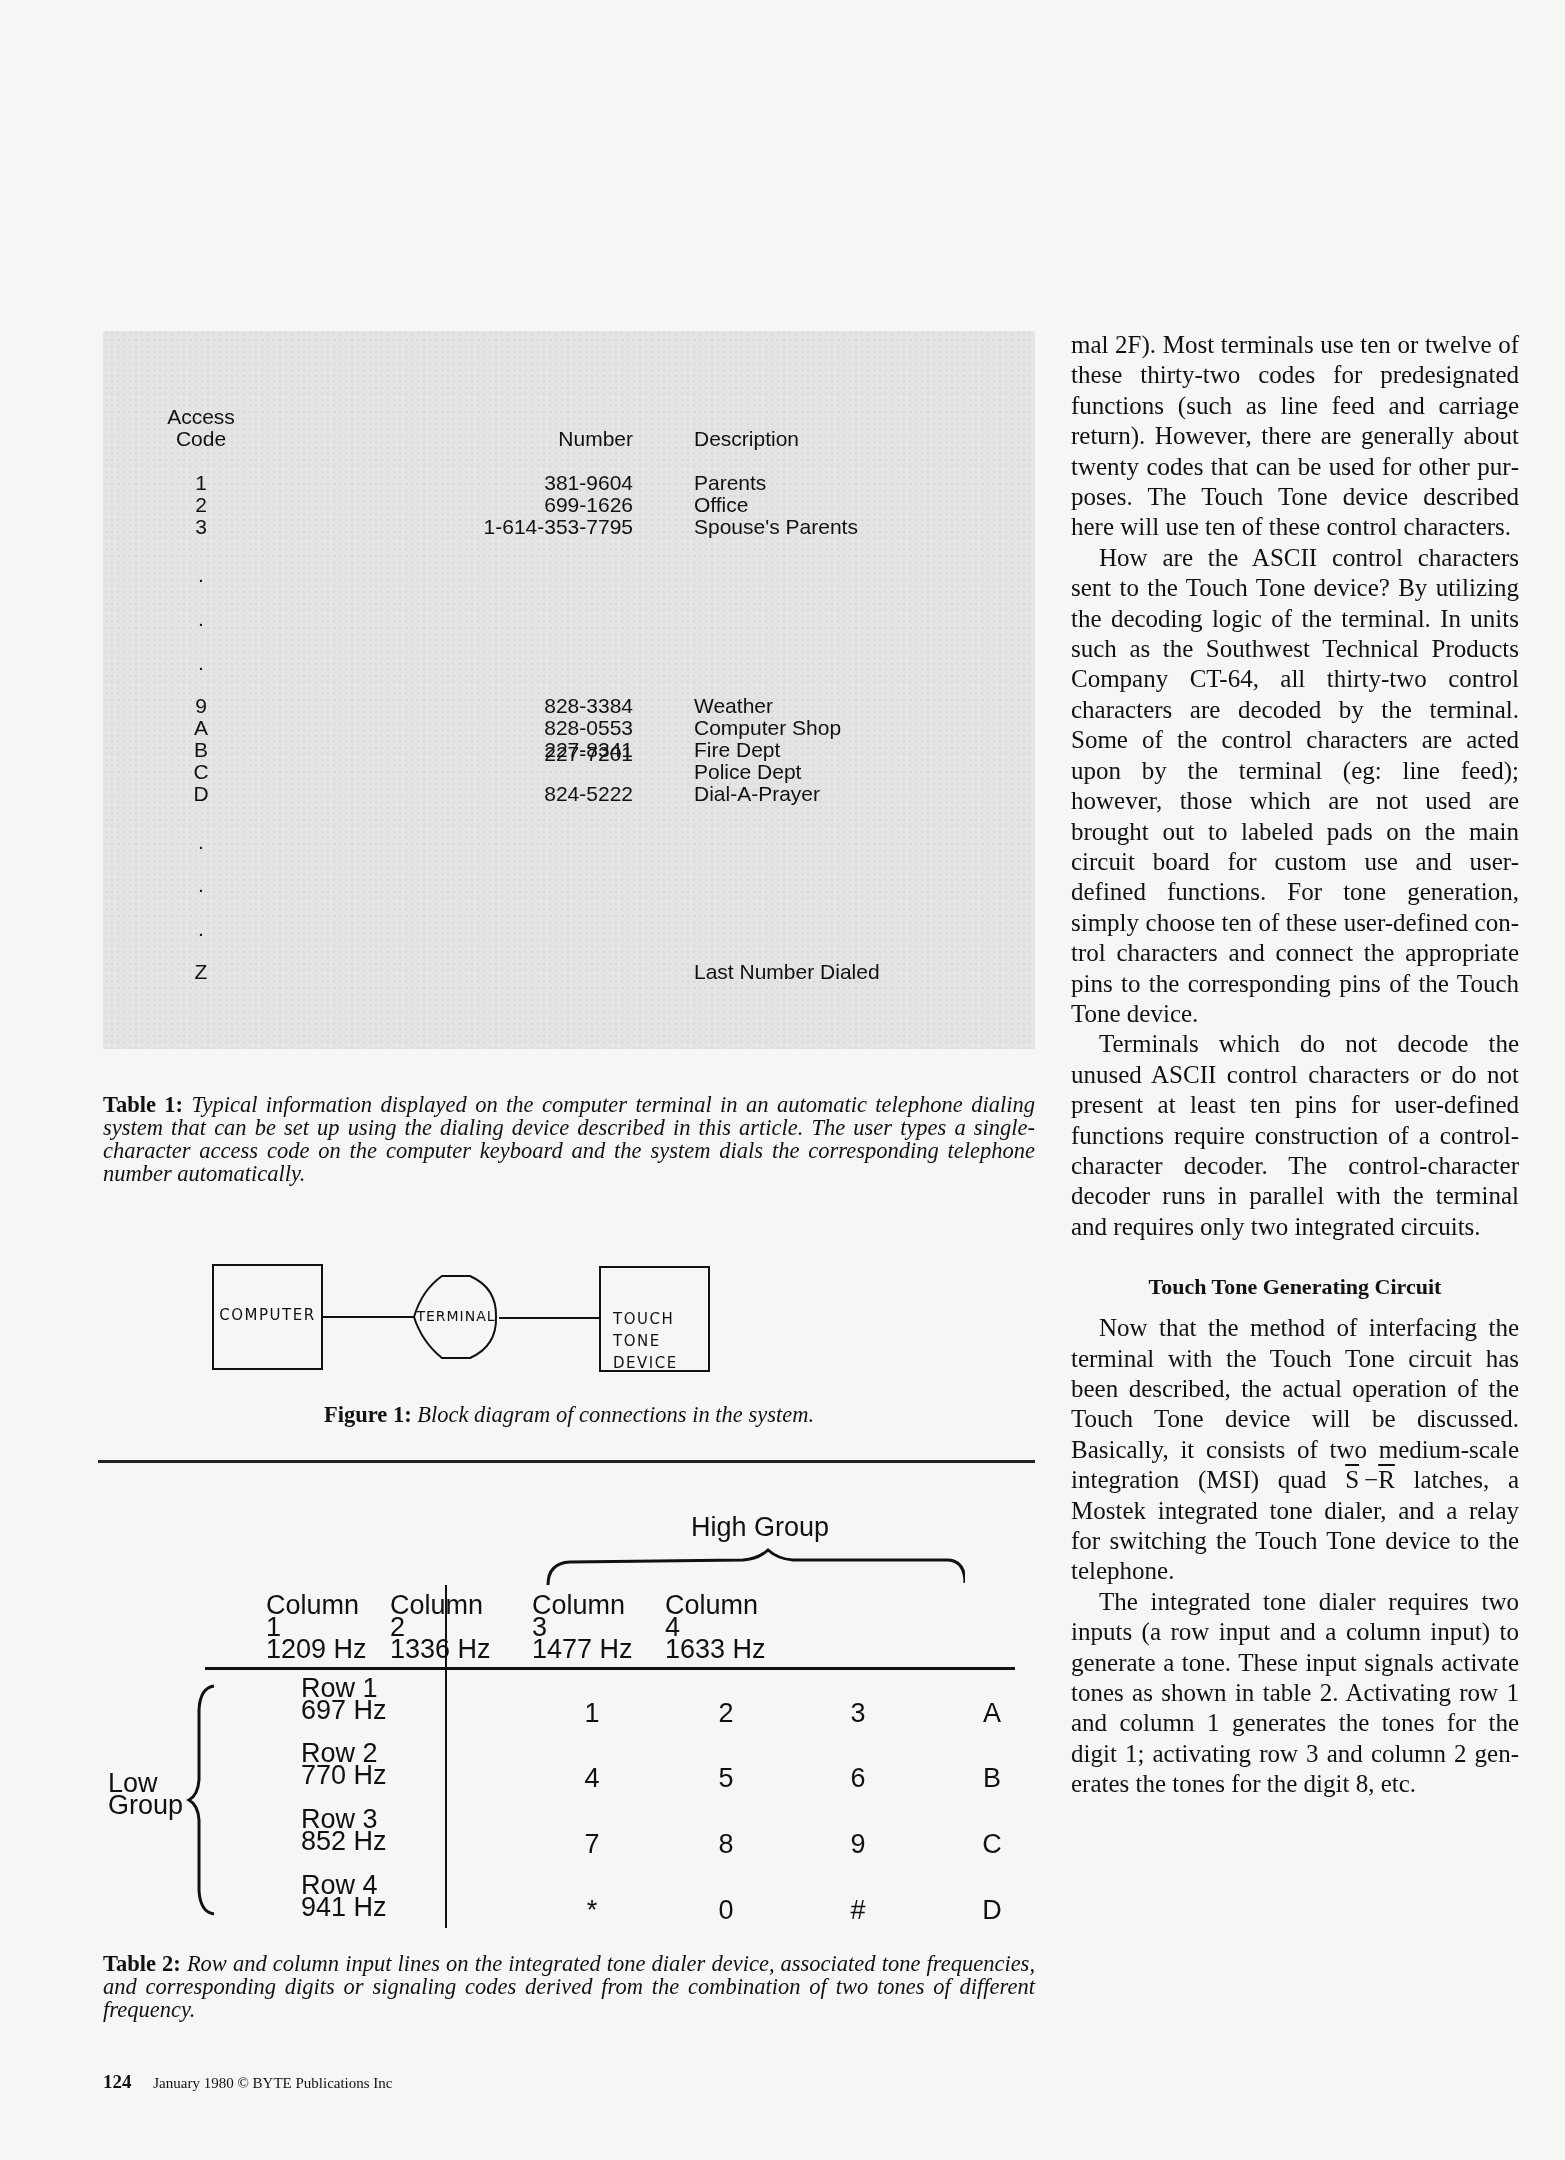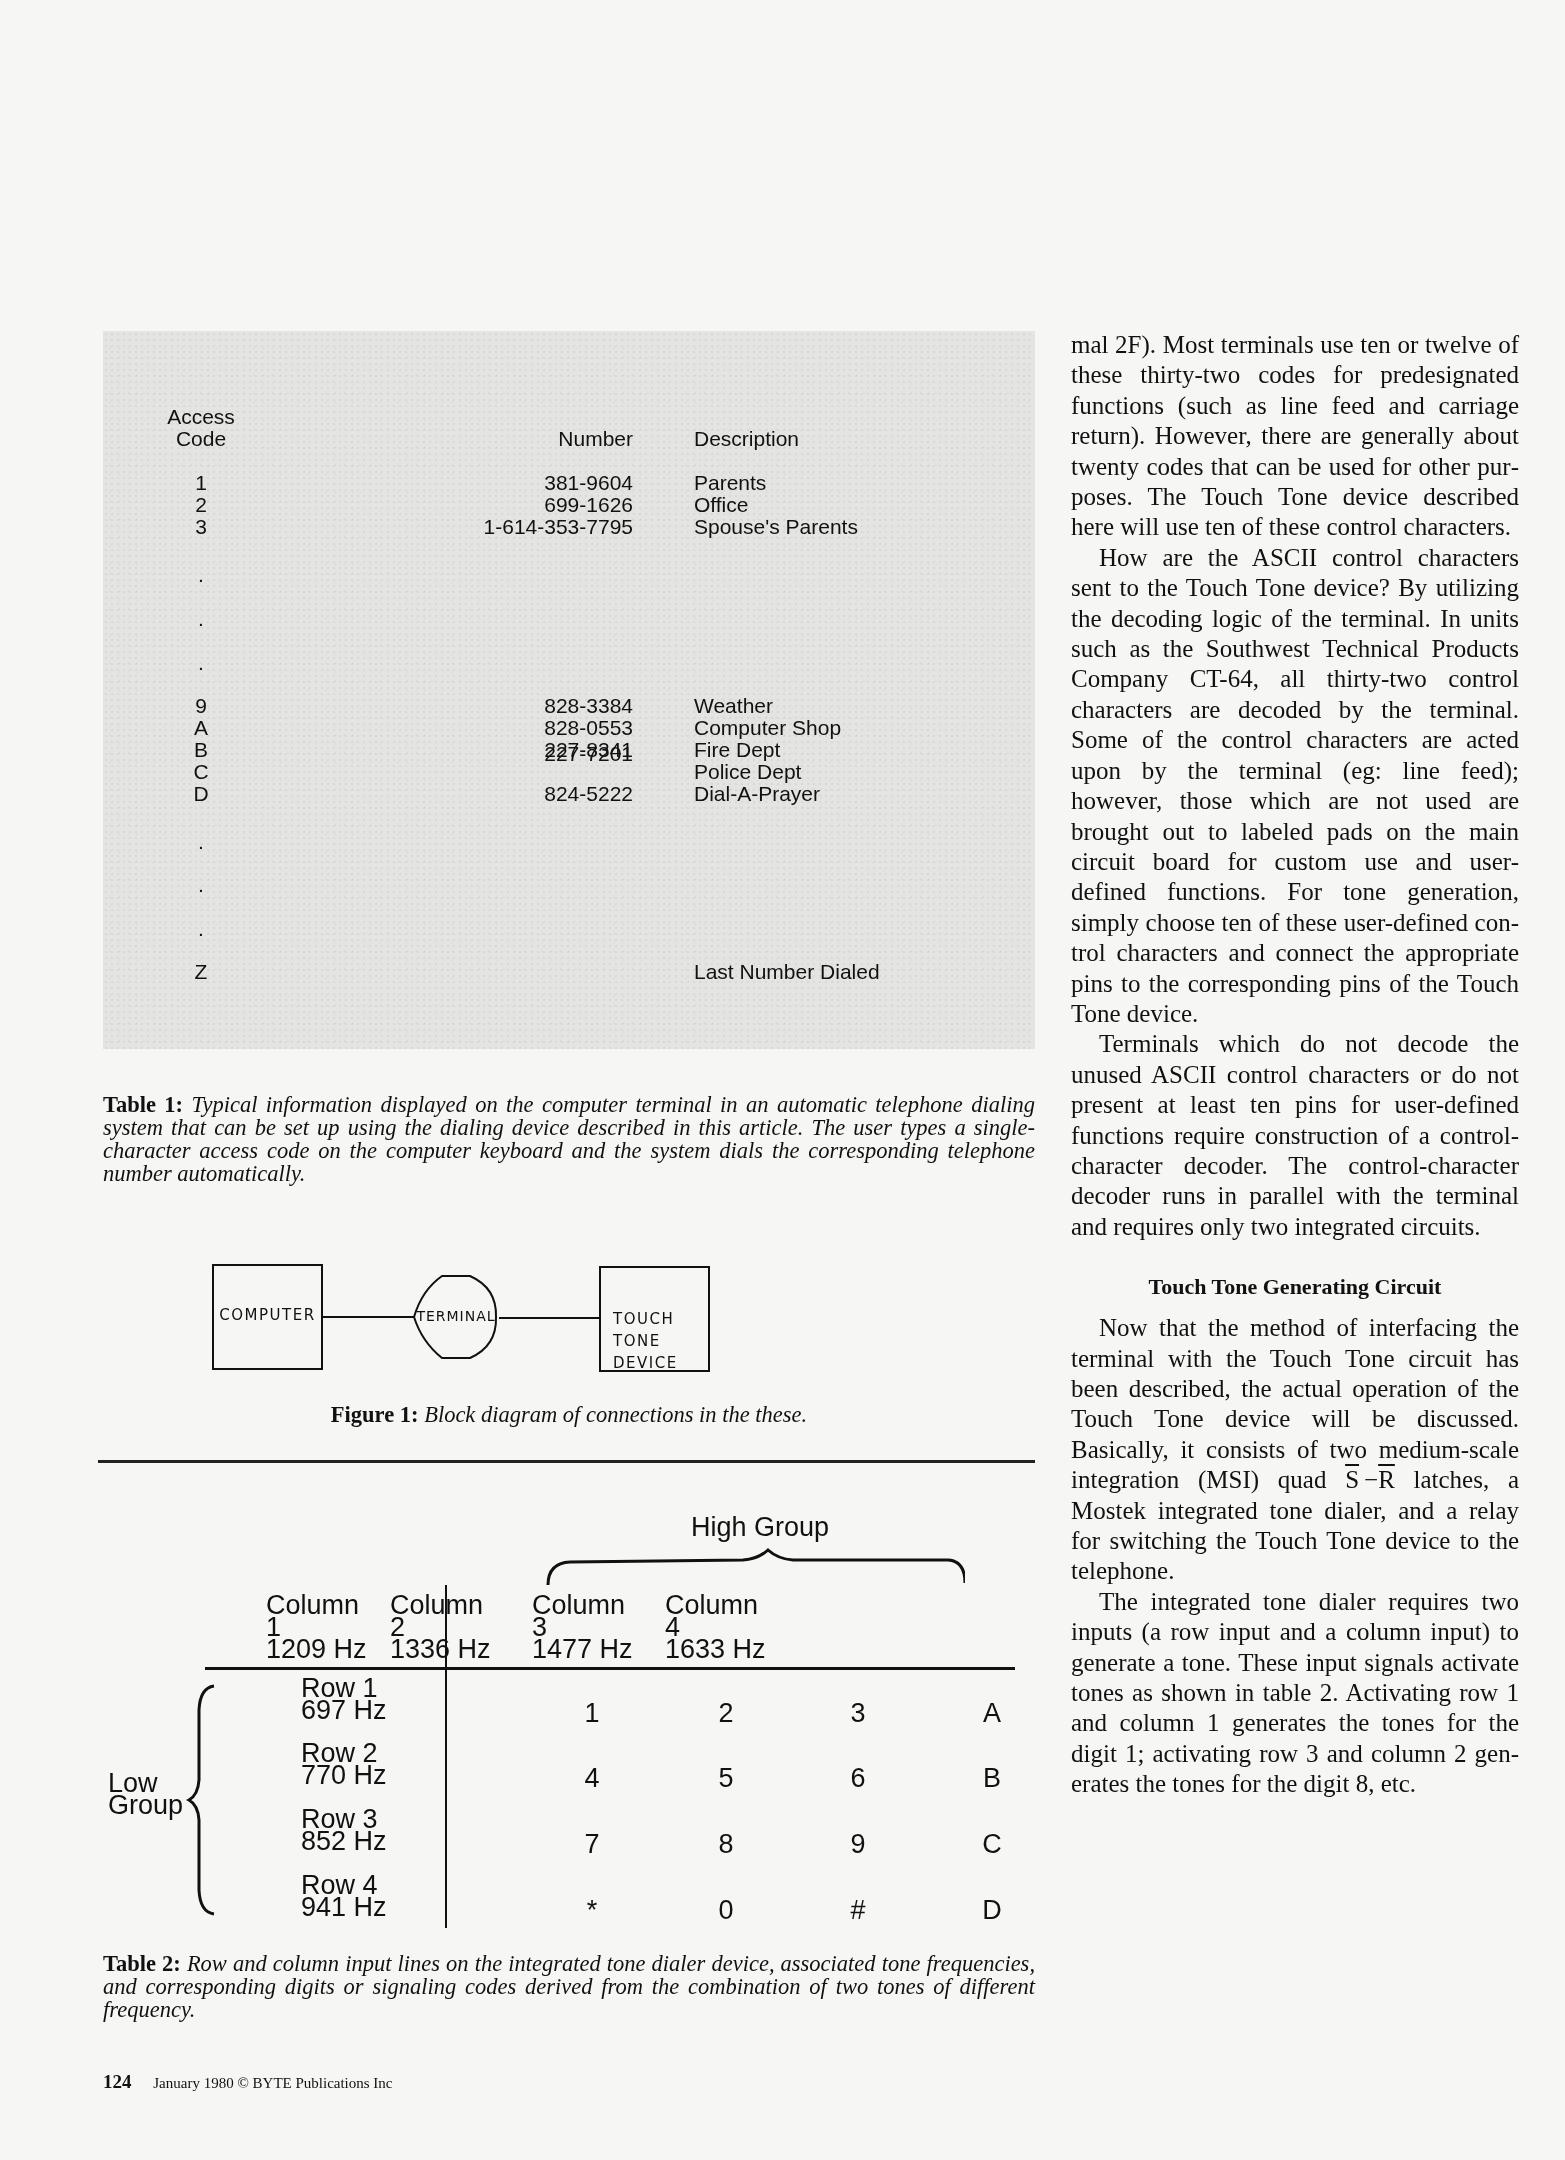--- a/index.html
+++ b/index.html
@@ -155,21 +155,21 @@
   <div class="fig-box" style="left:399px; top:26px; width:107px; height:102px;">
     <div style="position:absolute; left:12px; top:40px; line-height:22px; text-align:left;">
       <div>TOUCH TONE</div>
       <div>DEVICE</div>
     </div>
   </div>
 </div>
 
 <div class="caption" style="top:1403px; text-align:center; left:103px; width:932px;">
   <b>Figure 1:</b>
-  <i>Block diagram of connections in the these.</i>
+  <i>Block diagram of connections in the system.</i>
 </div>
 
 <div id="divider"></div>
 
 <div id="table2" class="sans">
   <div class="t2" style="left:691px; top:1516px;">High Group</div>
   <svg style="position:absolute; left:345px; top:1548px;" width="620" height="40" viewBox="0 0 620 40">
     <path d="M 203 37 Q 203 15 225 14 L 398 12 Q 413 11 423 2 Q 433 11 448 12 L 603 12 Q 620 13 620 35" fill="none" stroke="#111" stroke-width="3"></path>
   </svg>
 

